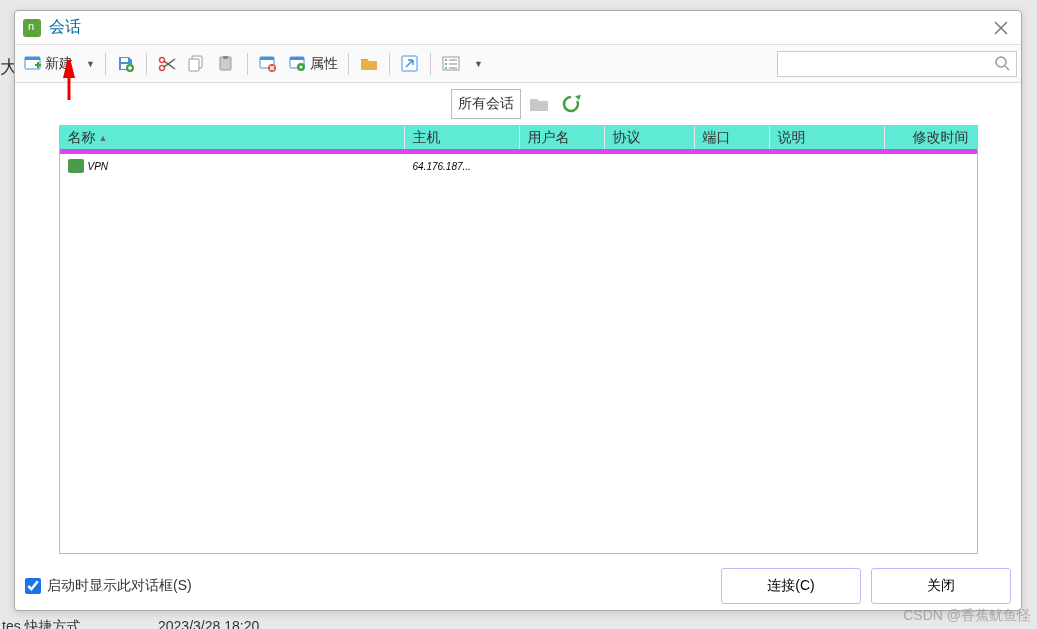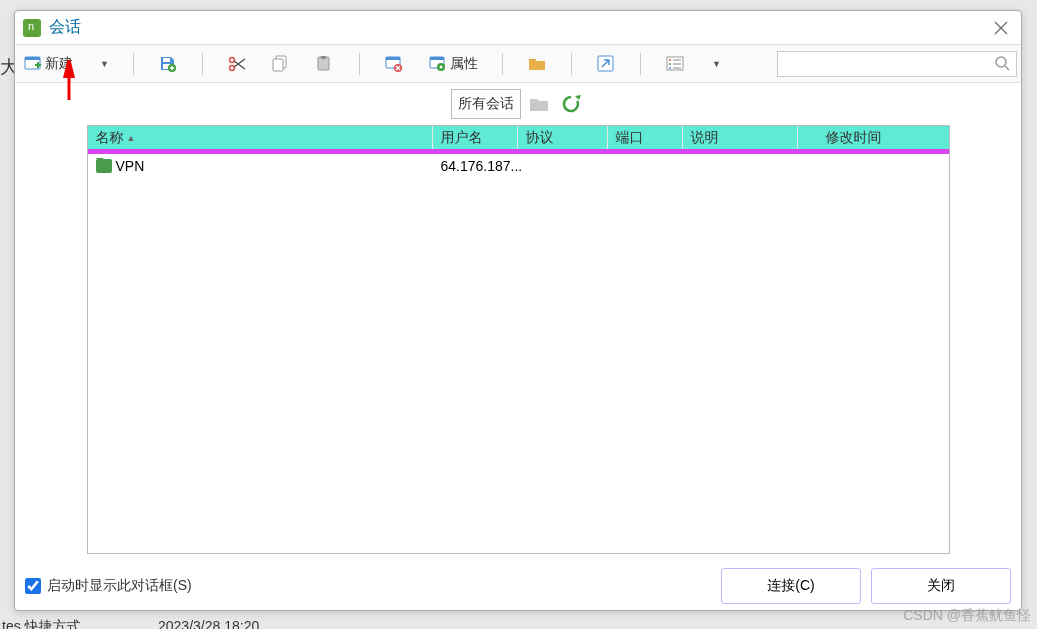--- a/index.html
+++ b/index.html
@@ -73,21 +73,21 @@
     .close-btn {
       width: 24px; height: 24px;
       display: flex; align-items: center; justify-content: center;
       color: #888; font-size: 18px; cursor: pointer;
     }
     .toolbar {
       height: 38px;
       display: flex;
       align-items: center;
       padding: 0 4px;
-      gap: 16px;
+      gap: 2px;
       border-bottom: 1px solid #ddd;
       background: #fafafa;
     }
     .tb-btn {
       height: 28px;
       display: flex;
       align-items: center;
       padding: 0 4px;
       cursor: pointer;
       border-radius: 2px;
@@ -192,21 +192,22 @@
     .col-proto { width: 90px; }
     .col-port { width: 75px; }
     .col-desc { width: 115px; }
     .col-mtime { flex: 1; border-right: none; margin-left: 20px; }
     .sort-arrow { font-size: 9px; margin-left: 3px; color: #666; }
     .list-body { flex: 1; overflow: auto; }
     .list-row {
       height: 24px;
       display: flex;
       align-items: center;
-      font-size: 14px;
+      font-size: 10px;
+      font-style: italic;
     }
     .cell { padding: 0 8px; display:flex; align-items:center; overflow:hidden; white-space:nowrap; }
     .folder-icon {
       width: 16px; height: 14px;
       margin-right: 4px;
       background: #4a9b4a;
       border-radius: 2px;
       position: relative;
     }
     .folder-icon::before {
@@ -423,20 +424,21 @@
           </svg>
       </div>
     </div>
 
     <div class="list-panel">
       <div class="list-header">
         <div class="col col-name">
             <span>名称</span>
             <span class="sort-arrow">▲</span>
           </div>
+        <div class="col col-host">主机</div>
         <div class="col col-user">用户名</div>
         <div class="col col-proto">协议</div>
         <div class="col col-port">端口</div>
         <div class="col col-desc">说明</div>
         <div class="col col-mtime">修改时间</div>
       </div>
       <div class="list-body">
         <div class="list-row">
           <div class="cell col-name">
             <span class="folder-icon"></span>

